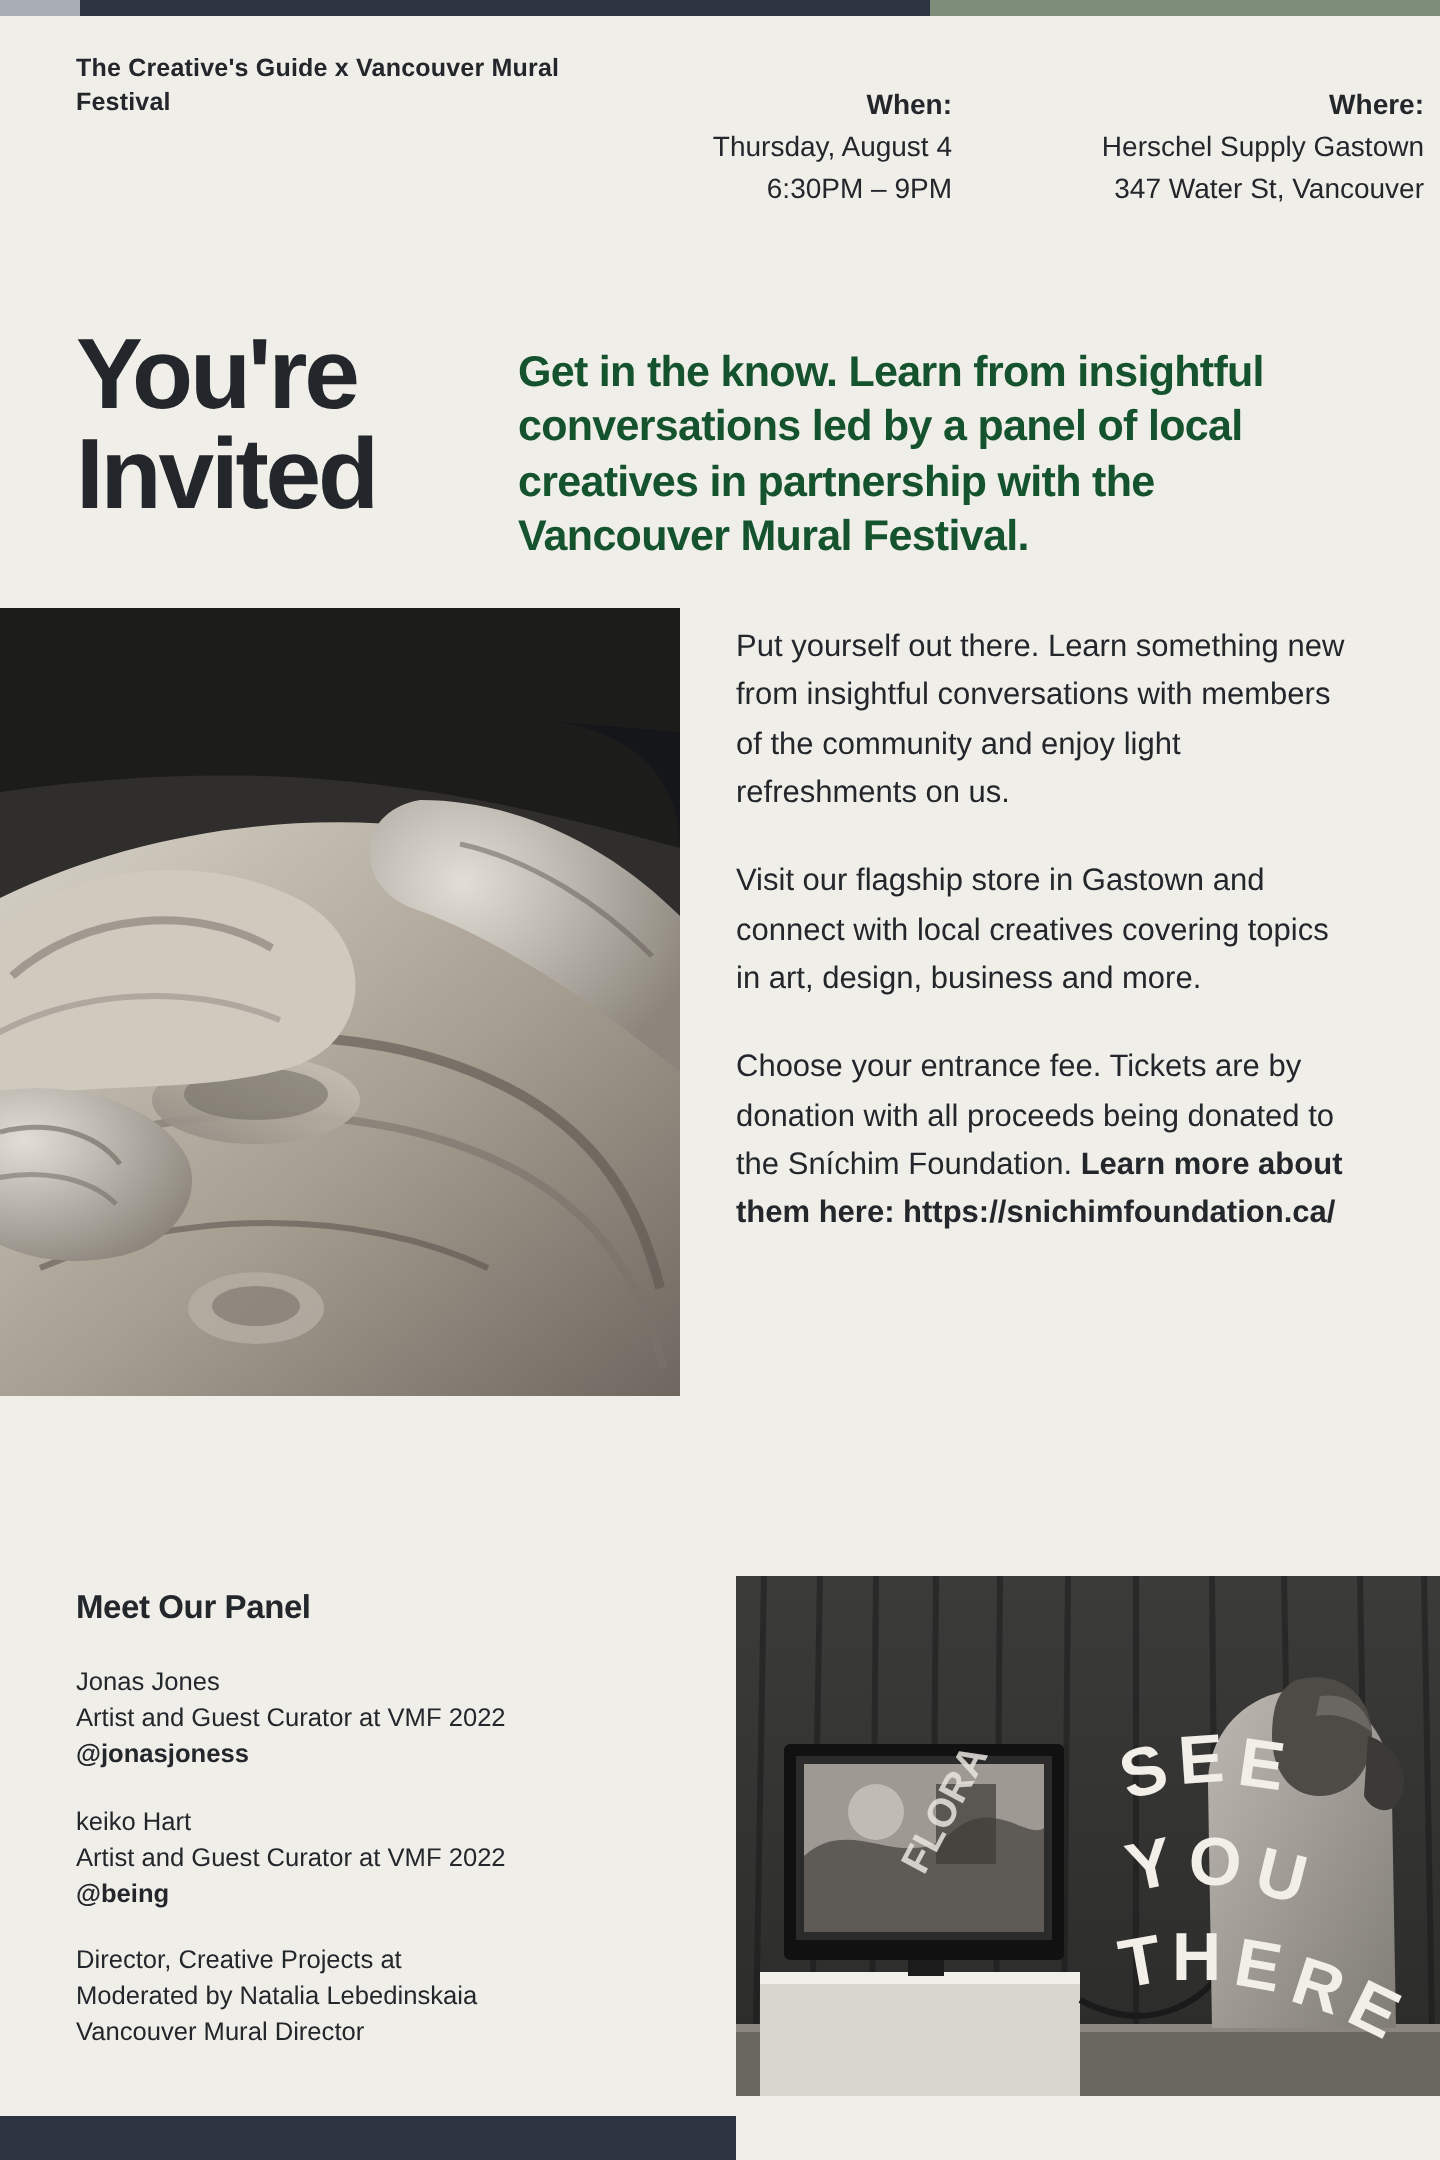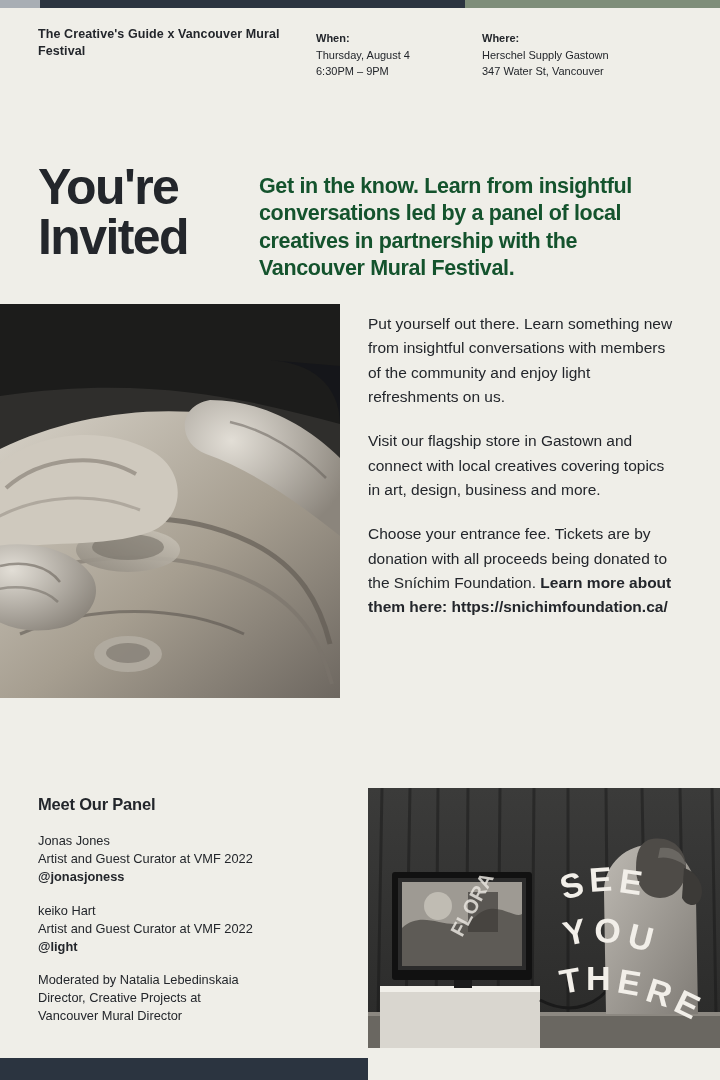--- a/index.html
+++ b/index.html
@@ -42,23 +42,24 @@
     position: absolute;
     left: 38px; top: 0;
     width: 250px;
     font-size: 12.5px;
     font-weight: bold;
     line-height: 1.38;
     letter-spacing: .1px;
   }
   .hdr-col {
     position: absolute;
-    top: 5px;
-    font-size: 11px;
+    top: 16px;
+    font-size: 14px;
     line-height: 1.45;
+    text-align: right;
   }
   .hdr-col.when  { left: 316px; width: 160px; }
   .hdr-col.where { left: 482px; width: 230px; }
   .hdr-col .lbl { font-weight: bold; display: block; margin-bottom: 1px; }
   .hdr-col .val { display: block; }
 
   
   .hero-left {
     position: absolute;
     left: 38px; top: 163px;
@@ -240,25 +241,25 @@
   <div class="panel-head">Meet Our Panel</div>
   <div class="panel-list">
     <div class="panel-item">
       <div>Jonas Jones</div>
       <div>Artist and Guest Curator at VMF 2022</div>
       <div class="handle">@jonasjoness</div>
     </div>
     <div class="panel-item">
       <div>keiko Hart</div>
       <div>Artist and Guest Curator at VMF  2022</div>
-      <div class="handle">@light</div>
+      <div class="handle">@being</div>
     </div>
     <div class="panel-mod">
+      <div>Director, Creative Projects at</div>
       <div>Moderated by Natalia Lebedinskaia</div>
-      <div>Director, Creative Projects at</div>
       <div>Vancouver Mural Director</div>
     </div>
   </div>
 
   <div class="photo-see">
     <svg width="352" height="260" viewBox="0 0 352 260" role="img">
       <defs>
         <linearGradient id="gCurtain" x1="0" y1="0" x2="0" y2="1">
           <stop offset="0%" stop-color="#3b3b3a"></stop>
           <stop offset="100%" stop-color="#2a2a29"></stop>

